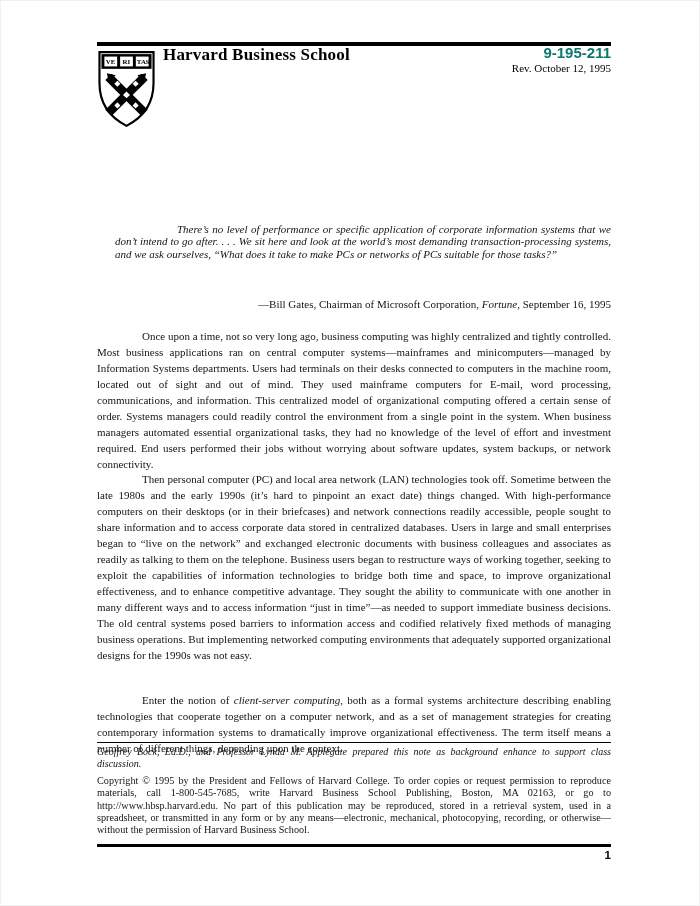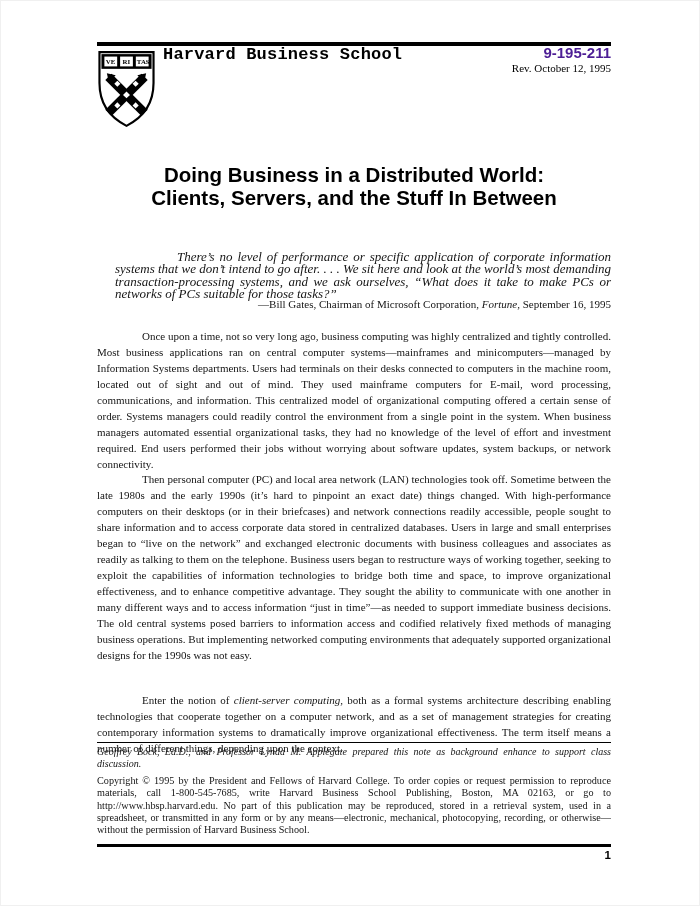--- a/index.html
+++ b/index.html
@@ -19,46 +19,46 @@
   .rule { position: absolute; background: #000; }
   .rule-top    { top: 42px;  left: 97px; width: 514px; height: 4px; }
   .rule-thin   { top: 742px; left: 97px; width: 514px; height: 1px; }
   .rule-bottom { top: 844px; left: 97px; width: 514px; height: 3px; }
 
   .logo { position: absolute; top: 50px; left: 98px; width: 57px; height: 78px; }
   .logo svg { display: block; width: 100%; height: 100%; }
 
   .school {
     position: absolute; top: 45px; left: 163px;
-    font-family: Liberation Mono, monospace;
+    font-family: Liberation Serif, serif;
     font-weight: bold; font-size: 17px; letter-spacing: 0.2px;
     color: #000;
   }
   .docnum {
     position: absolute; top: 44px; right: 89px;
     font-family: "Liberation Sans", sans-serif;
-    font-weight: bold; font-size: 15px; color: #4c1d95;
+    font-weight: bold; font-size: 15px; color: #0f766e;
   }
   .revdate {
     position: absolute; top: 62px; right: 89px;
     font-size: 11px; color: #000;
   }
 
   .title {
     position: absolute; top: 164px; left: 97px; width: 514px;
     margin: 0; text-align: center;
     font-family: "Liberation Sans", sans-serif;
     font-weight: bold; font-size: 20.5px; line-height: 22.5px;
     color: #000;
   }
 
   p { margin: 0; }
   .epigraph {
-    position: absolute; top: 251px; left: 115px; width: 496px;
-    font-style: italic; font-size: 13px; line-height: 12.4px;
+    position: absolute; top: 223px; left: 115px; width: 496px;
+    font-style: italic; font-size: 11px; line-height: 12.4px;
     text-align: justify; text-indent: 62px; font-family: Liberation Serif, serif;
   }
   .attribution {
     position: absolute; top: 298px; left: 97px; width: 514px;
     font-size: 11px; text-align: right;
   }
   .attribution em { }
 
   .body-para {
     position: absolute; left: 97px; width: 514px;
@@ -120,21 +120,20 @@
         <rect x="17.5" y="53.5" width="4.4" height="4.4" transform="rotate(45 19.7 55.7)"></rect>
         <rect x="36.1" y="53.5" width="4.4" height="4.4" transform="rotate(45 38.3 55.7)"></rect>
       </g>
     </svg>
   </div>
 
   <div class="school">Harvard Business School</div>
   <div class="docnum">9-195-211</div>
   <div class="revdate">Rev. October 12, 1995</div>
 
-  <h1 class="title"><span>Doing Business in a Distributed World:</span><br><span>Clients, Servers, and the Stuff In Between</span></h1>
 
   <p class="epigraph">There’s no level of performance or specific application of corporate information systems that we don’t intend to go after. . . .  We sit here and look at the world’s most demanding transaction-processing systems, and we ask ourselves, “What does it take to make PCs or networks of PCs suitable for those tasks?”</p>
 
   <p class="attribution"><span>—Bill Gates, Chairman of Microsoft Corporation, </span><em>Fortune</em><span>, September 16, 1995</span></p>
 
   <p class="body-para para-1">Once upon a time, not so very long ago, business computing was highly centralized and tightly controlled.  Most business applications ran on central computer systems—mainframes and minicomputers—managed by Information Systems departments.  Users had terminals on their desks connected to computers in the machine room, located out of sight and out of mind.  They used mainframe computers for E-mail, word processing, communications, and information.  This centralized model of organizational computing offered a certain sense of order.  Systems managers could readily control the environment from a single point in the system.  When business managers automated essential organizational tasks, they had no knowledge of the level of effort and investment required.  End users performed their jobs without worrying about software updates, system backups, or network connectivity.</p>
 
   <p class="body-para para-2">Then personal computer (PC) and local area network (LAN) technologies took off.  Sometime between the late 1980s and the early 1990s (it’s hard to pinpoint an exact date) things changed.  With high-performance computers on their desktops (or in their briefcases) and network connections readily accessible, people sought to share information and to access corporate data stored in centralized databases.  Users in large and small enterprises began to “live on the network” and exchanged electronic documents with business colleagues and associates as readily as talking to them on the telephone.  Business users began to restructure ways of working together, seeking to exploit the capabilities of information technologies to bridge both time and space, to improve organizational effectiveness, and to enhance competitive advantage.  They sought the ability to communicate with one another in many different ways and to access information “just in time”—as needed to support immediate business decisions.  The old central systems posed barriers to information access and codified relatively fixed methods of managing business operations.  But implementing networked computing environments that adequately supported organizational designs for the 1990s was not easy.</p>
 
   <p class="body-para para-3"><span>Enter the notion of </span><em>client-server computing</em><span>, both as a formal systems architecture describing enabling technologies that cooperate together on a computer network, and as a set of management strategies for creating contemporary information systems to dramatically improve organizational effectiveness.  The term itself means a number of different things, depending upon the context.</span></p>

